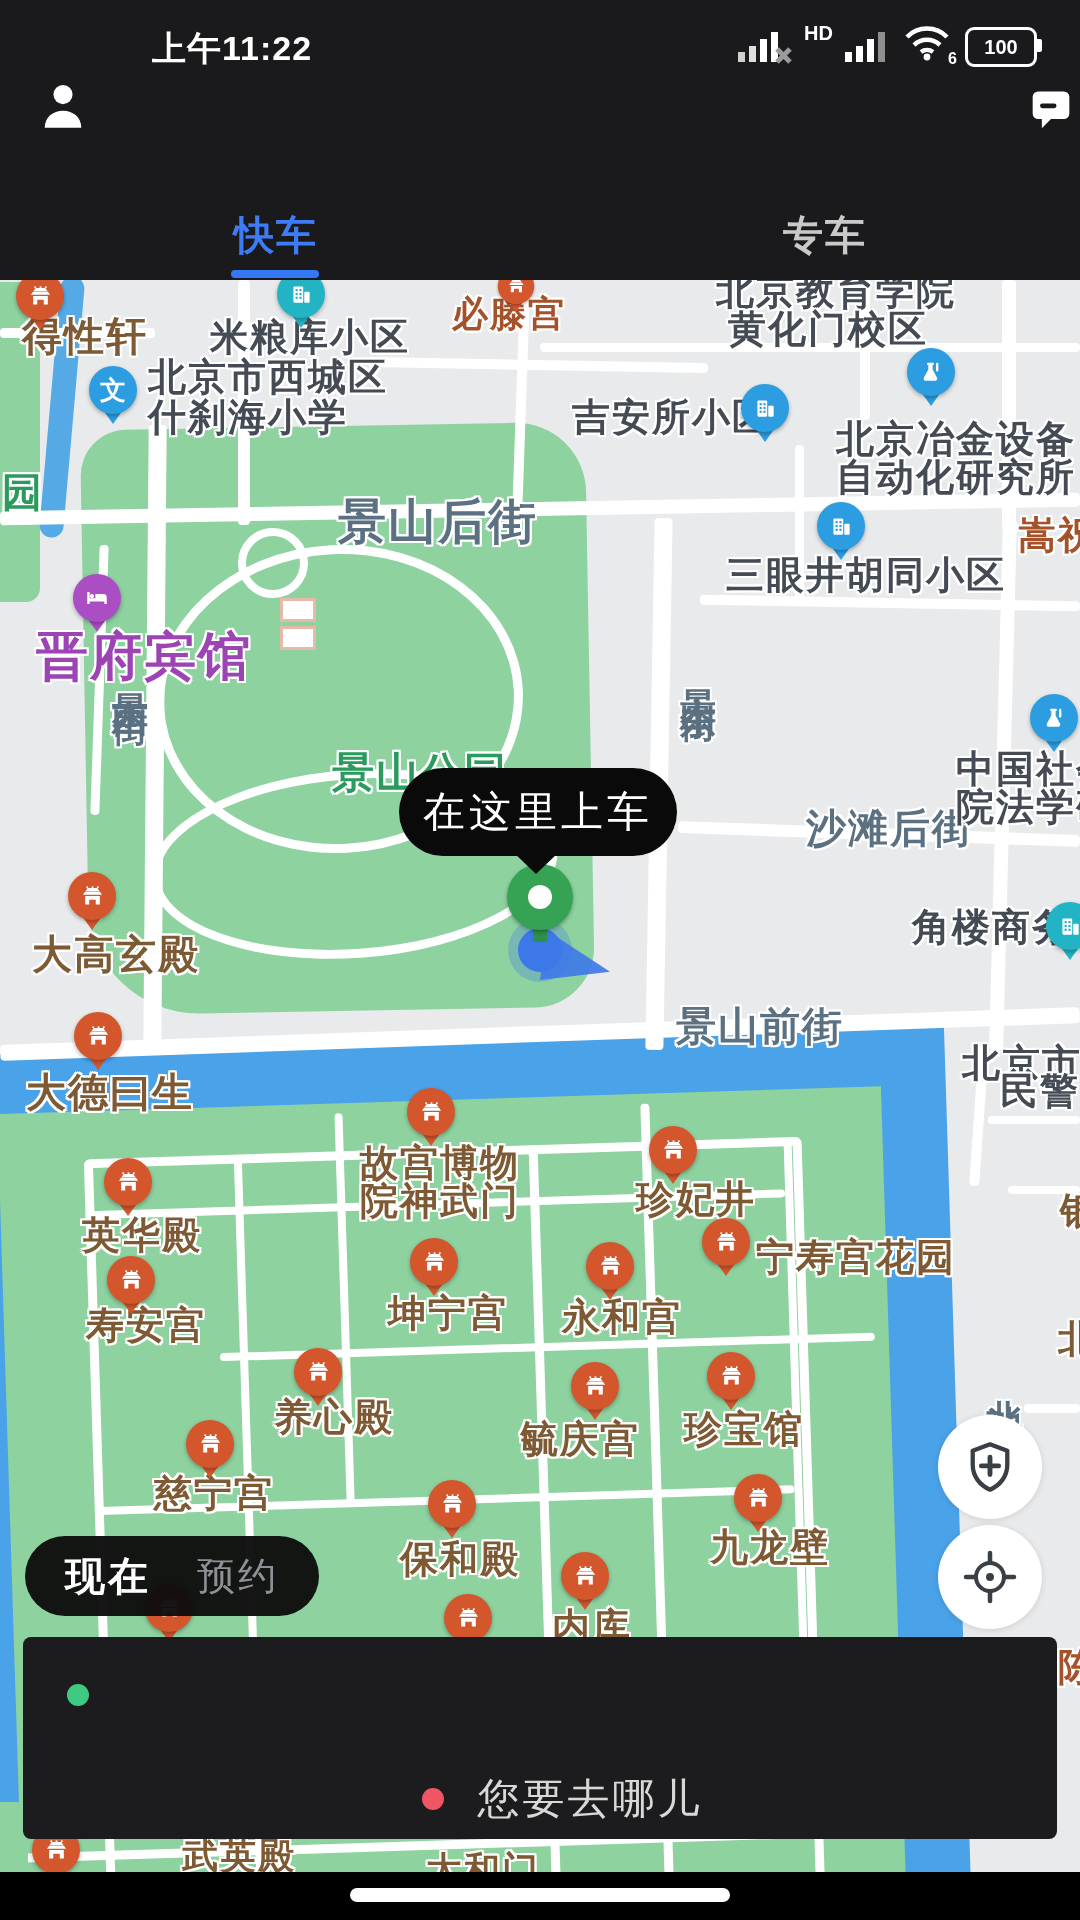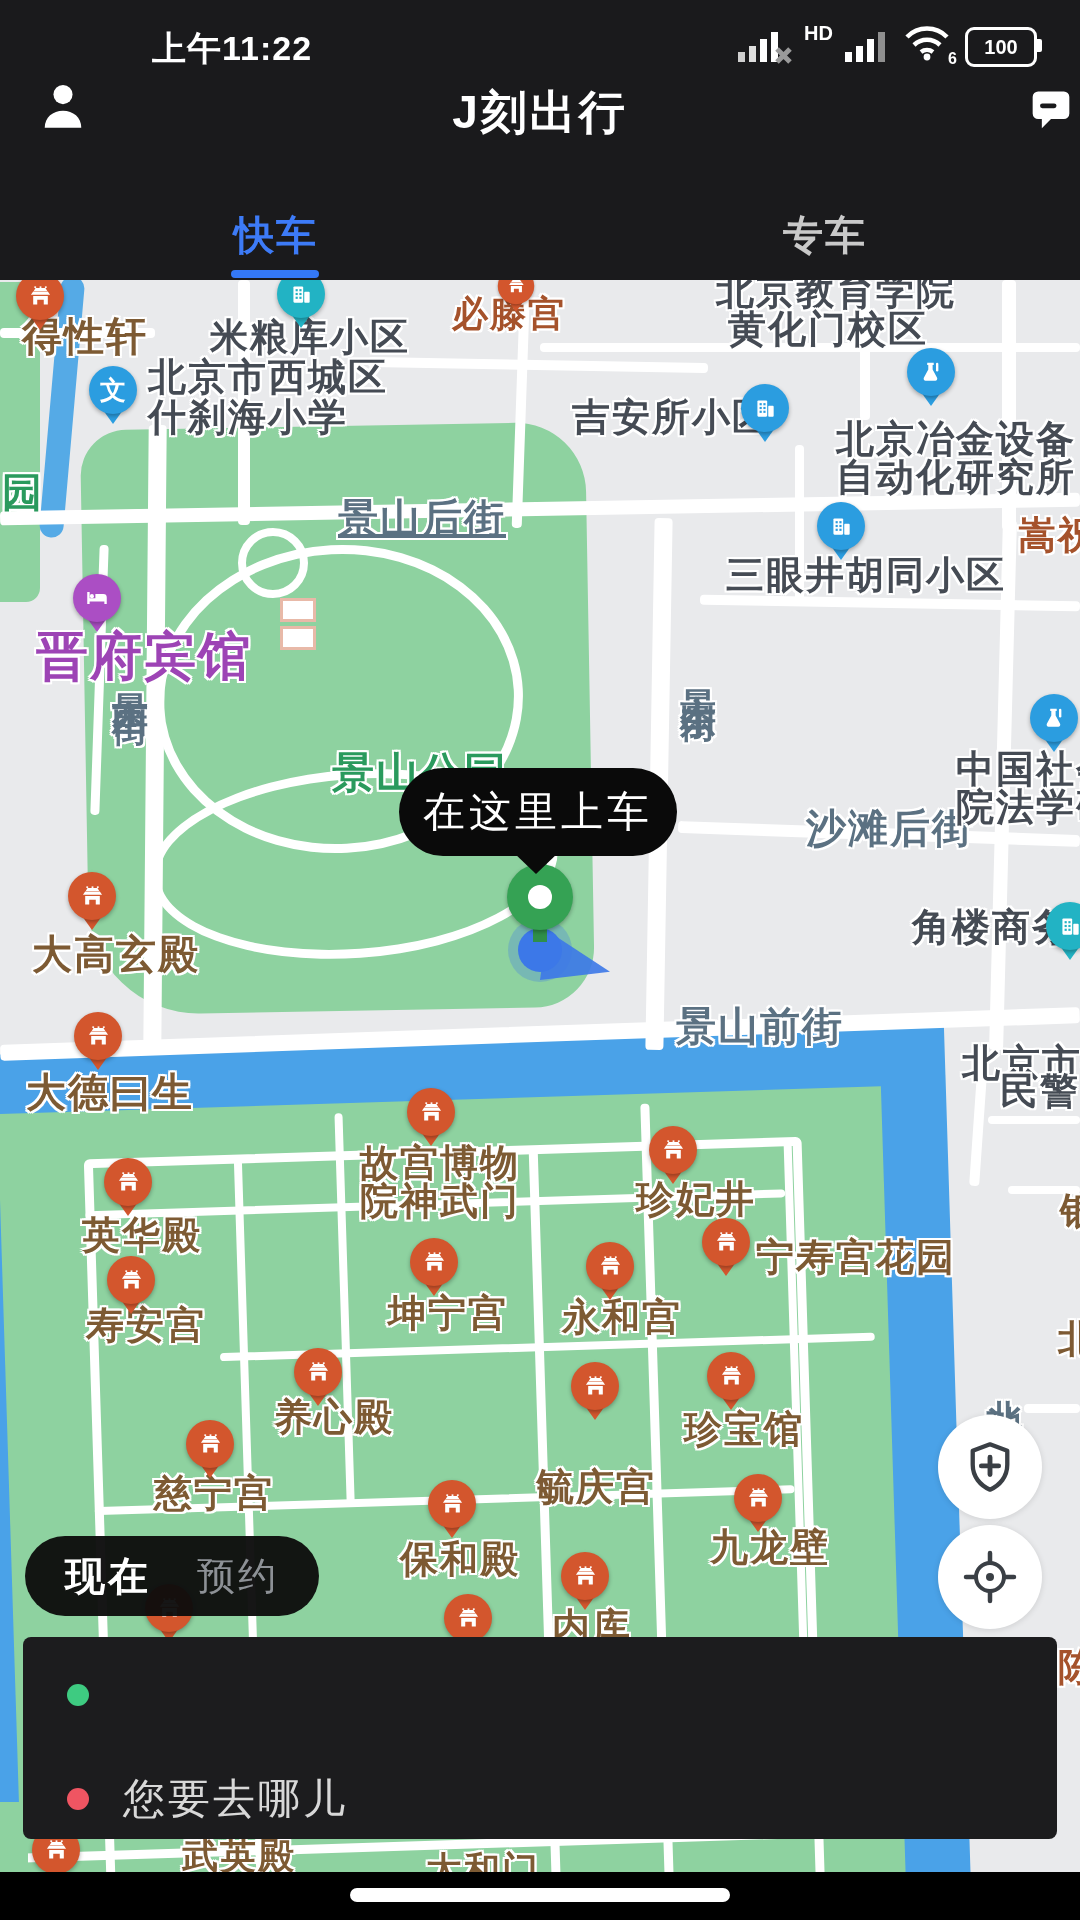--- a/index.html
+++ b/index.html
@@ -141,21 +141,21 @@
         <div class="mlabel poi" style="left: 148px; top: 358px;">北京市西城区</div>
         <div class="mlabel poi" style="left: 148px; top: 398px;">什刹海小学</div>
         <div class="mlabel redbrown" style="left: 452px; top: 296px; font-size: 36px;">必滕宫</div>
         <div class="mlabel poi" style="left: 716px; top: 272px;">北京教育学院</div>
         <div class="mlabel poi" style="left: 728px; top: 310px;">黄化门校区</div>
         <div class="mlabel poi" style="left: 572px; top: 398px;">吉安所小区</div>
         <div class="mlabel poi" style="left: 836px; top: 420px;">北京冶金设备</div>
         <div class="mlabel poi" style="left: 836px; top: 458px;">自动化研究所</div>
         <div class="mlabel poi" style="left: 726px; top: 556px;">三眼井胡同小区</div>
         <div class="mlabel redbrown" style="left: 1018px; top: 516px; font-size: 38px;">嵩祝寺</div>
-        <div class="mlabel street" style="left: 338px; top: 498px; font-size: 40px; text-decoration: underline;">景山后街</div>
+        <div class="mlabel street" style="left: 338px; top: 498px; font-size: 48px;">景山后街</div>
         <div class="mlabel green" style="left: 2px; top: 472px; font-size: 40px;">园</div>
         <div class="mlabel purple" style="left: 36px; top: 630px; font-size: 52px;">晋府宾馆</div>
         <div class="mlabel street vert" style="left: 112px; top: 664px; font-size: 36px;">景山西街</div>
         <div class="mlabel street vert" style="left: 680px; top: 660px; font-size: 36px;">景山东街</div>
         <div class="mlabel green" style="left: 332px; top: 752px; font-size: 42px;">景山公园</div>
         <div class="mlabel street" style="left: 806px; top: 808px; font-size: 40px;">沙滩后街</div>
         <div class="mlabel poi" style="left: 956px; top: 750px;">中国社会</div>
         <div class="mlabel poi" style="left: 956px; top: 788px;">院法学研</div>
         <div class="mlabel poi" style="left: 912px; top: 908px;">角楼商务</div>
         <div class="mlabel palace" style="left: 32px; top: 934px; font-size: 40px;">大高玄殿</div>
@@ -169,21 +169,21 @@
         <div class="mlabel palace" style="left: 1060px; top: 1192px; font-size: 38px;">银</div>
         <div class="mlabel palace" style="left: 82px; top: 1216px; text-align: center;">英华殿</div>
         <div class="mlabel palace" style="left: 756px; top: 1238px;">宁寿宫花园</div>
         <div class="mlabel palace" style="left: 388px; top: 1294px;">坤宁宫</div>
         <div class="mlabel palace" style="left: 562px; top: 1298px;">永和宫</div>
         <div class="mlabel palace" style="left: 86px; top: 1306px;">寿安宫</div>
         <div class="mlabel palace" style="left: 1058px; top: 1320px; font-size: 38px;">北</div>
         <div class="mlabel street vert" style="left: 986px; top: 1370px; font-size: 36px;">北池</div>
         <div class="mlabel palace" style="left: 274px; top: 1398px;">养心殿</div>
         <div class="mlabel palace" style="left: 684px; top: 1410px;">珍宝馆</div>
-        <div class="mlabel palace" style="left: 536px; top: 1420px; margin-top: 48px;">毓庆宫</div>
+        <div class="mlabel palace" style="left: 520px; top: 1420px;">毓庆宫</div>
         <div class="mlabel palace" style="left: 154px; top: 1474px;">慈宁宫</div>
         <div class="mlabel palace" style="left: 400px; top: 1540px;">保和殿</div>
         <div class="mlabel palace" style="left: 710px; top: 1528px;">九龙壁</div>
         <div class="mlabel palace" style="left: 552px; top: 1608px;">内库</div>
         <div class="mlabel redbrown" style="left: 1058px; top: 1648px; font-size: 38px;">陈</div>
         <div class="mlabel palace" style="left: 182px; top: 1838px; font-size: 36px;">武英殿</div>
         <div class="mlabel palace" style="left: 426px; top: 1852px; font-size: 36px;">太和门</div>
       </div>
     <div id="map-pins">
         <div class="pin pin-temple" style="left: 16px; top: 272px;">
@@ -579,21 +579,20 @@
         <span>100</span>
         <span class="nub"></span>
       </span>
     </div>
     <div class="avatar-btn">
       <svg width="50" height="54" viewBox="0 0 24 26">
           <circle cx="12" cy="8" r="4.6" fill="#fff"></circle>
           <path d="M3.2 24c0-5 3.9-8.2 8.8-8.2s8.8 3.2 8.8 8.2z" fill="#fff"></path>
         </svg>
     </div>
-    <div class="app-title">J刻出行</div>
     <div class="chat-btn">
       <svg width="46" height="44" viewBox="0 0 24 24">
           <path fill="#fff" d="M5 3h14a3 3 0 0 1 3 3v9a3 3 0 0 1-3 3h-7l-5 5v-5H5a3 3 0 0 1-3-3V6a3 3 0 0 1 3-3z"></path>
           <rect x="6" y="9.5" width="9" height="2.6" rx="1.3" fill="#1a1a1c"></rect>
         </svg>
     </div>
     <div class="tab active" style="left:228px;">快车</div>
     <div class="tab" style="left:783px;">专车</div>
     <div class="tab-underline"></div>
   </div>
@@ -614,21 +613,21 @@
 
   <div class="pill">
     <span class="now">现在</span>
     <span class="reserve">预约</span>
   </div>
 
   <div class="panel">
     <div class="panel-row" style="top:28px;">
       <span class="dot" style="background:#3ecb81;"></span>
     </div>
-    <div class="panel-row" style="top:132px;">
+    <div class="panel-row" style="top:132px;justify-content:center;">
       <span class="dot" style="background:#ef5562;"></span>
       <span class="ptext">您要去哪儿</span>
     </div>
   </div>
 
   <div class="bottombar"></div>
   <div class="homebar"></div>
 </div>
 
 </body></html>

